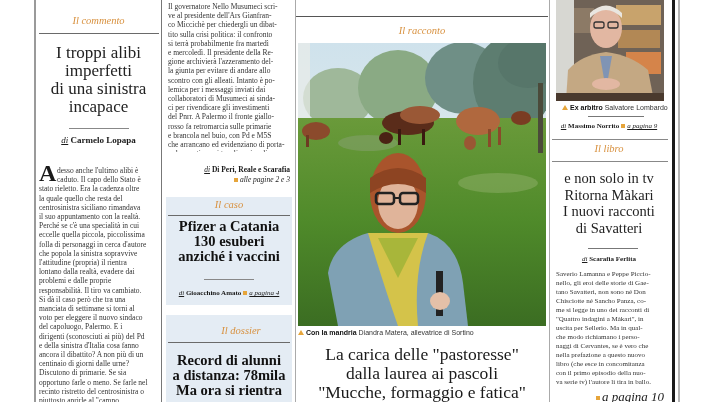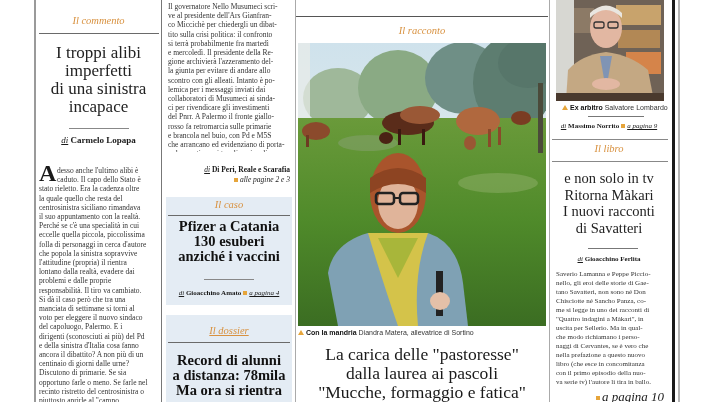--- a/index.html
+++ b/index.html
@@ -125,21 +125,21 @@
       <div>130 esuberi</div>
       <div>anziché i vaccini</div>
     </div>
     <div class="hline" style="left:38px; top:82px; width:50px; background:#888;"></div>
     <div class="byline" style="left:0; top:92px; width:126px; font-size:7px;">
       <i>di</i> <b>Gioacchino Amato</b><span class="dot"></span><i>a pagina 4</i>
     </div>
   </div>
 
   <div class="box-blue" style="left:4px; top:315px; width:126px; height:87px;">
-    <div class="kicker" style="left:4px; top:10px; width:118px;text-decoration:underline;">Il dossier</div>
+    <div class="kicker" style="left:16px; top:10px; width:118px;">Il dossier</div>
     <div class="hline" style="left:2px; top:27px; width:122px;"></div>
     <div class="title" style="left:0; top:38px; width:126px; font-size:14.5px; font-weight:bold; color:#111;">
       <div>Record di alunni</div>
       <div>a distanza: 78mila</div>
       <div>Ma ora si rientra</div>
     </div>
   </div>
 </section>
 
 <section id="col3">
@@ -246,21 +246,21 @@
     <div class="kicker" style="left:0; top:143px; width:118px;">Il libro</div>
     <div class="hline" style="left:2px; top:161px; width:116px; background:#888;"></div>
     <div class="title" style="left:0; top:170px; width:118px; font-size:14.5px; color:#222; line-height:16.5px;">
       <div>e non solo in tv</div>
       <div>Ritorna Màkari</div>
       <div>I nuovi racconti</div>
       <div>di Savatteri</div>
     </div>
     <div class="hline" style="left:38px; top:248px; width:50px; background:#777;"></div>
     <div class="byline" style="left:0; top:255px; width:118px; font-size:7px;">
-      <i>di</i> <b>Gioacchino Ferlita</b>
+      <i>di</i> <b>Scarafia Ferlita</b>
     </div>
     <div class="body-text" style="left:6px; top:270px; width:110px; height:118px; font-size:7px; line-height:9px;">
       <div>Saverio Lamanna e Peppe Piccio-</div>
       <div>nello, gli eroi delle storie di Gae-</div>
       <div>tano Savatteri, non sono né Don</div>
       <div>Chisciotte né Sancho Panza, co-</div>
       <div>me si legge in uno dei racconti di</div>
       <div>"Quattro indagini a Màkari", in</div>
       <div>uscita per Sellerio. Ma in qual-</div>
       <div>che modo richiamano i perso-</div>

